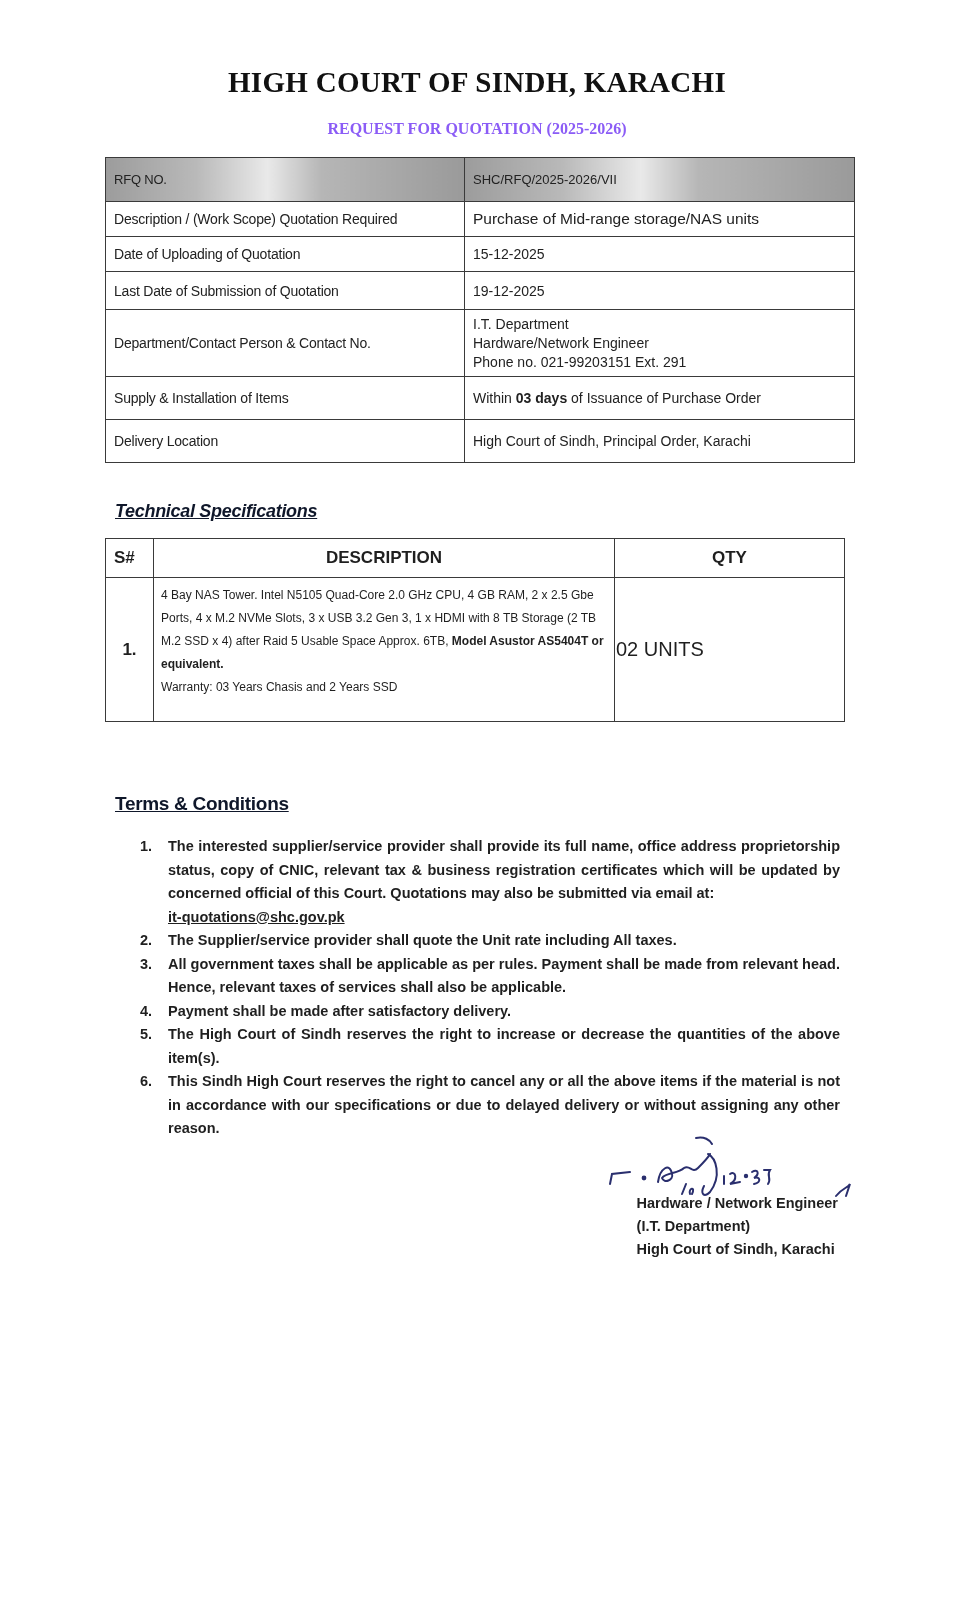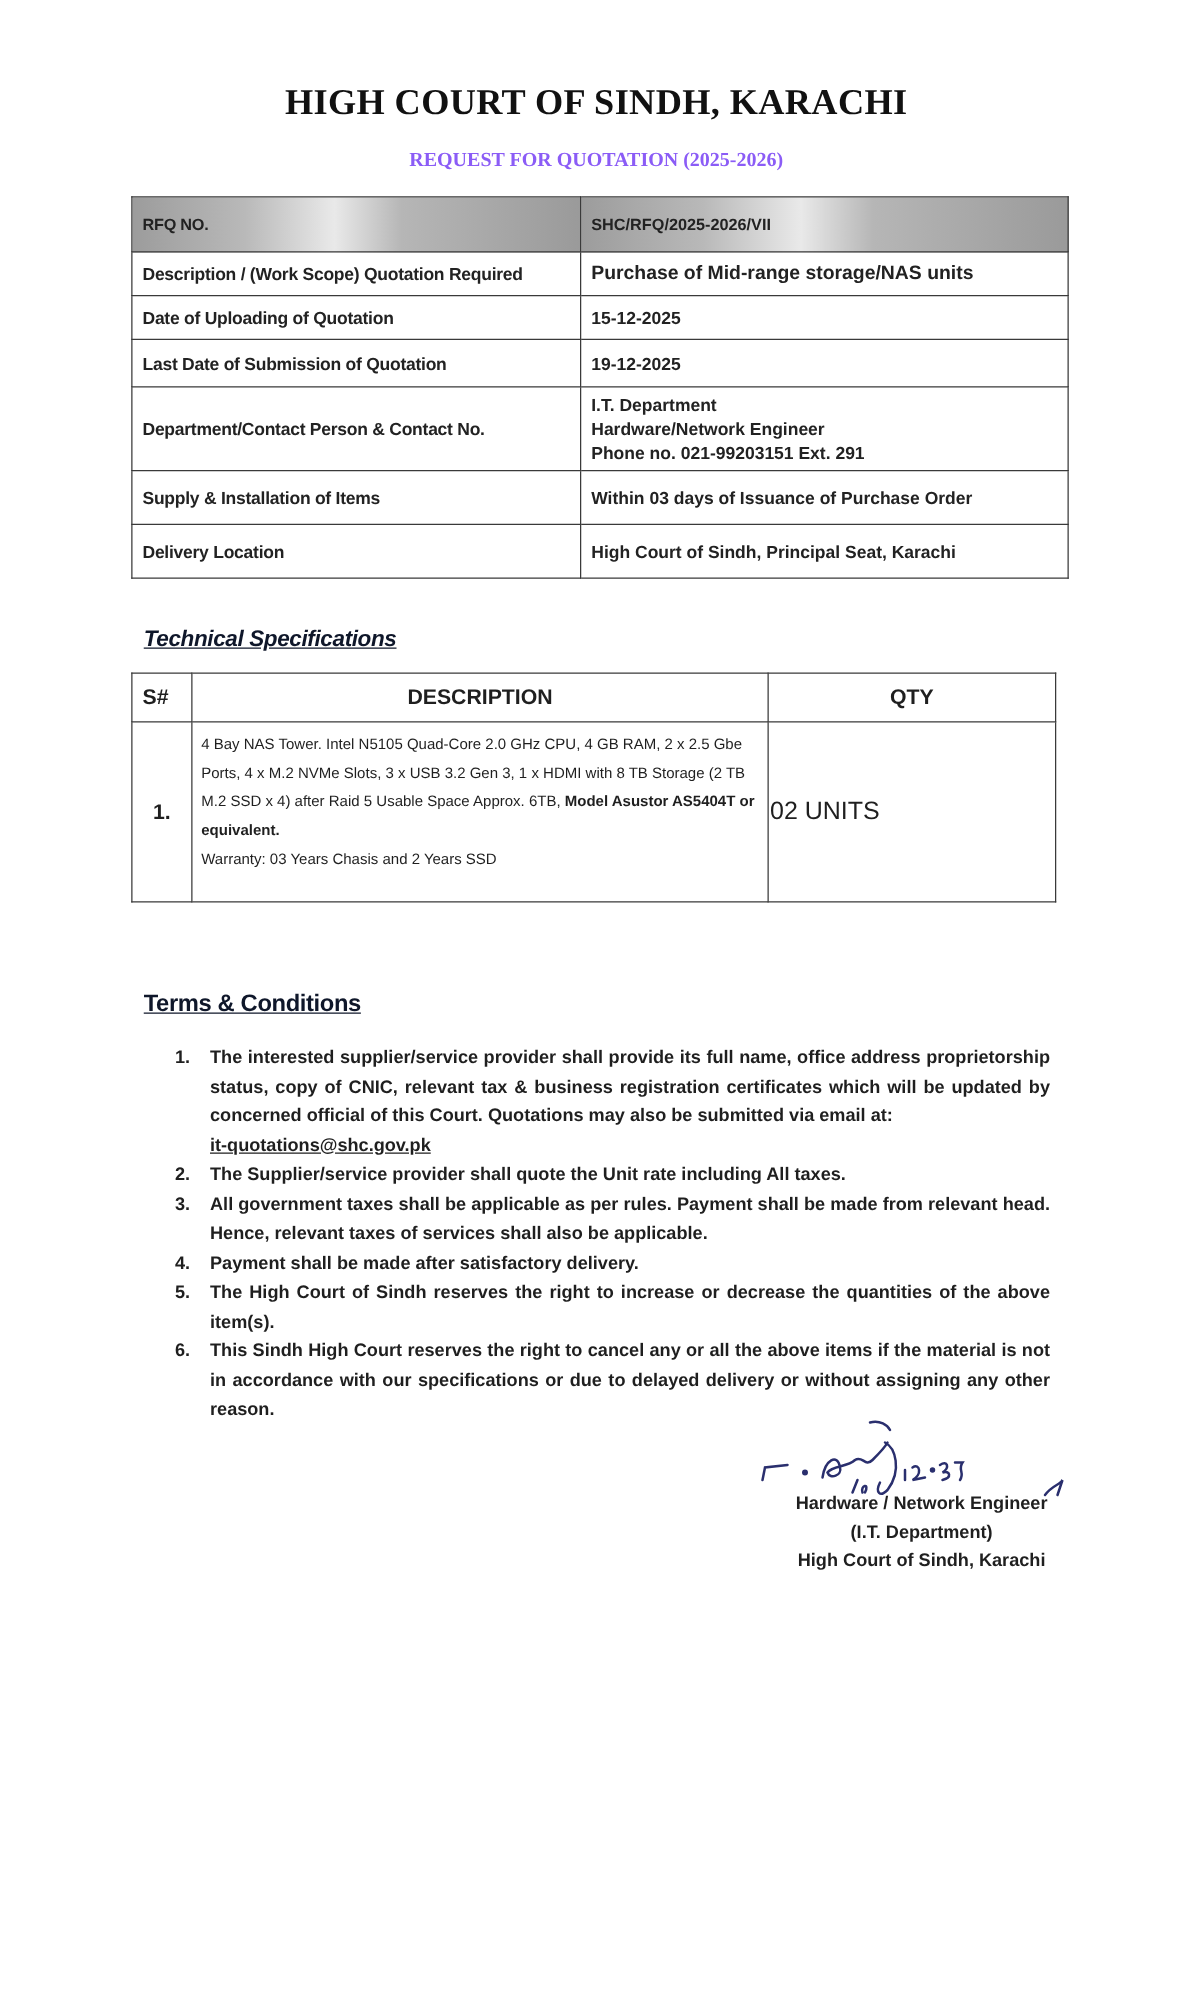--- a/index.html
+++ b/index.html
@@ -14,21 +14,21 @@
   .subtitle {
     position: absolute; left: 0; width: 954px; top: 120px; text-align: center;
     font-family: "Liberation Serif", serif; font-weight: bold; font-size: 16px; color: #8b5cf6;
   }
   table { border-collapse: collapse; }
   .info-table {
     position: absolute; left: 105px; top: 157px; width: 750px;
     font-family: "Liberation Sans", sans-serif; font-size: 14px;
   }
   .info-table td {
-    border: 1.5px solid #3a3a3a; padding: 0 8px; vertical-align: middle; color: #222; font-weight: bold;
+    border: 1.5px solid #3a3a3a; padding: 0 8px; vertical-align: middle; color: #222;
   }
   .info-table td.lbl { width: 342px; font-size: 14px; letter-spacing: -0.2px; }
   .info-table tr.hdr td {
     background: linear-gradient(90deg, #9c9c9c 0%, #b9b9b9 25%, #e9e9e9 45%, #b6b6b6 60%, #9a9a9a 100%);
     height: 43px; font-size: 13px;
   }
   .info-table tr.r1 td { height: 34px; }
   .info-table tr.r2 td { height: 34px; }
   .info-table tr.r3 td { height: 37px; }
   .info-table tr.r4 td { height: 66px; line-height: 19px; }
@@ -50,21 +50,21 @@
   .spec-table .b { font-weight: bold; }
   .terms {
     position: absolute; left: 140px; top: 835px; width: 700px; margin: 0; padding: 0;
     list-style: none; font-weight: bold; font-size: 14.5px; line-height: 23.5px; color: #1f1f1f;
   }
   .terms li { position: relative; padding-left: 28px; text-align: justify; }
   .terms li .num { position: absolute; left: 0; top: 0; }
   .terms a { color: #1f1f1f; text-decoration: underline; font-weight: bold; }
   .sig-area { position: absolute; left: 600px; top: 1128px; width: 270px; height: 80px; }
   .sig-block {
-    position: absolute; right: 116px; top: 1192px; text-align: center;
+    position: absolute; right: 116px; top: 1192px; text-align: left;
     font-weight: bold; font-size: 14.5px; line-height: 23px; color: #1f1f1f;
   }
 </style>
 </head>
 <body>
 
 <div>
 
   <div class="title">HIGH COURT OF SINDH, KARACHI</div>
   <div class="subtitle">REQUEST FOR QUOTATION (2025-2026)</div>
@@ -94,21 +94,21 @@
         <div>Hardware/Network Engineer</div>
         <div>Phone no. 021-99203151 Ext. 291</div>
       </td>
     </tr>
     <tr class="r5">
       <td class="lbl">Supply &amp; Installation of Items</td>
       <td><span>Within </span><b>03 days</b><span> of Issuance of Purchase Order</span></td>
     </tr>
     <tr class="r6">
       <td class="lbl">Delivery Location</td>
-      <td>High Court of Sindh, Principal Seat, Karachi</td>
+      <td>High Court of Sindh, Principal Order, Karachi</td>
     </tr>
   </tbody>
     </table>
 
   <div class="section-head tech-head">Technical Specifications</div>
 
   <table class="spec-table">
     <tbody>
         <tr>
       <th class="sn">S#</th>

